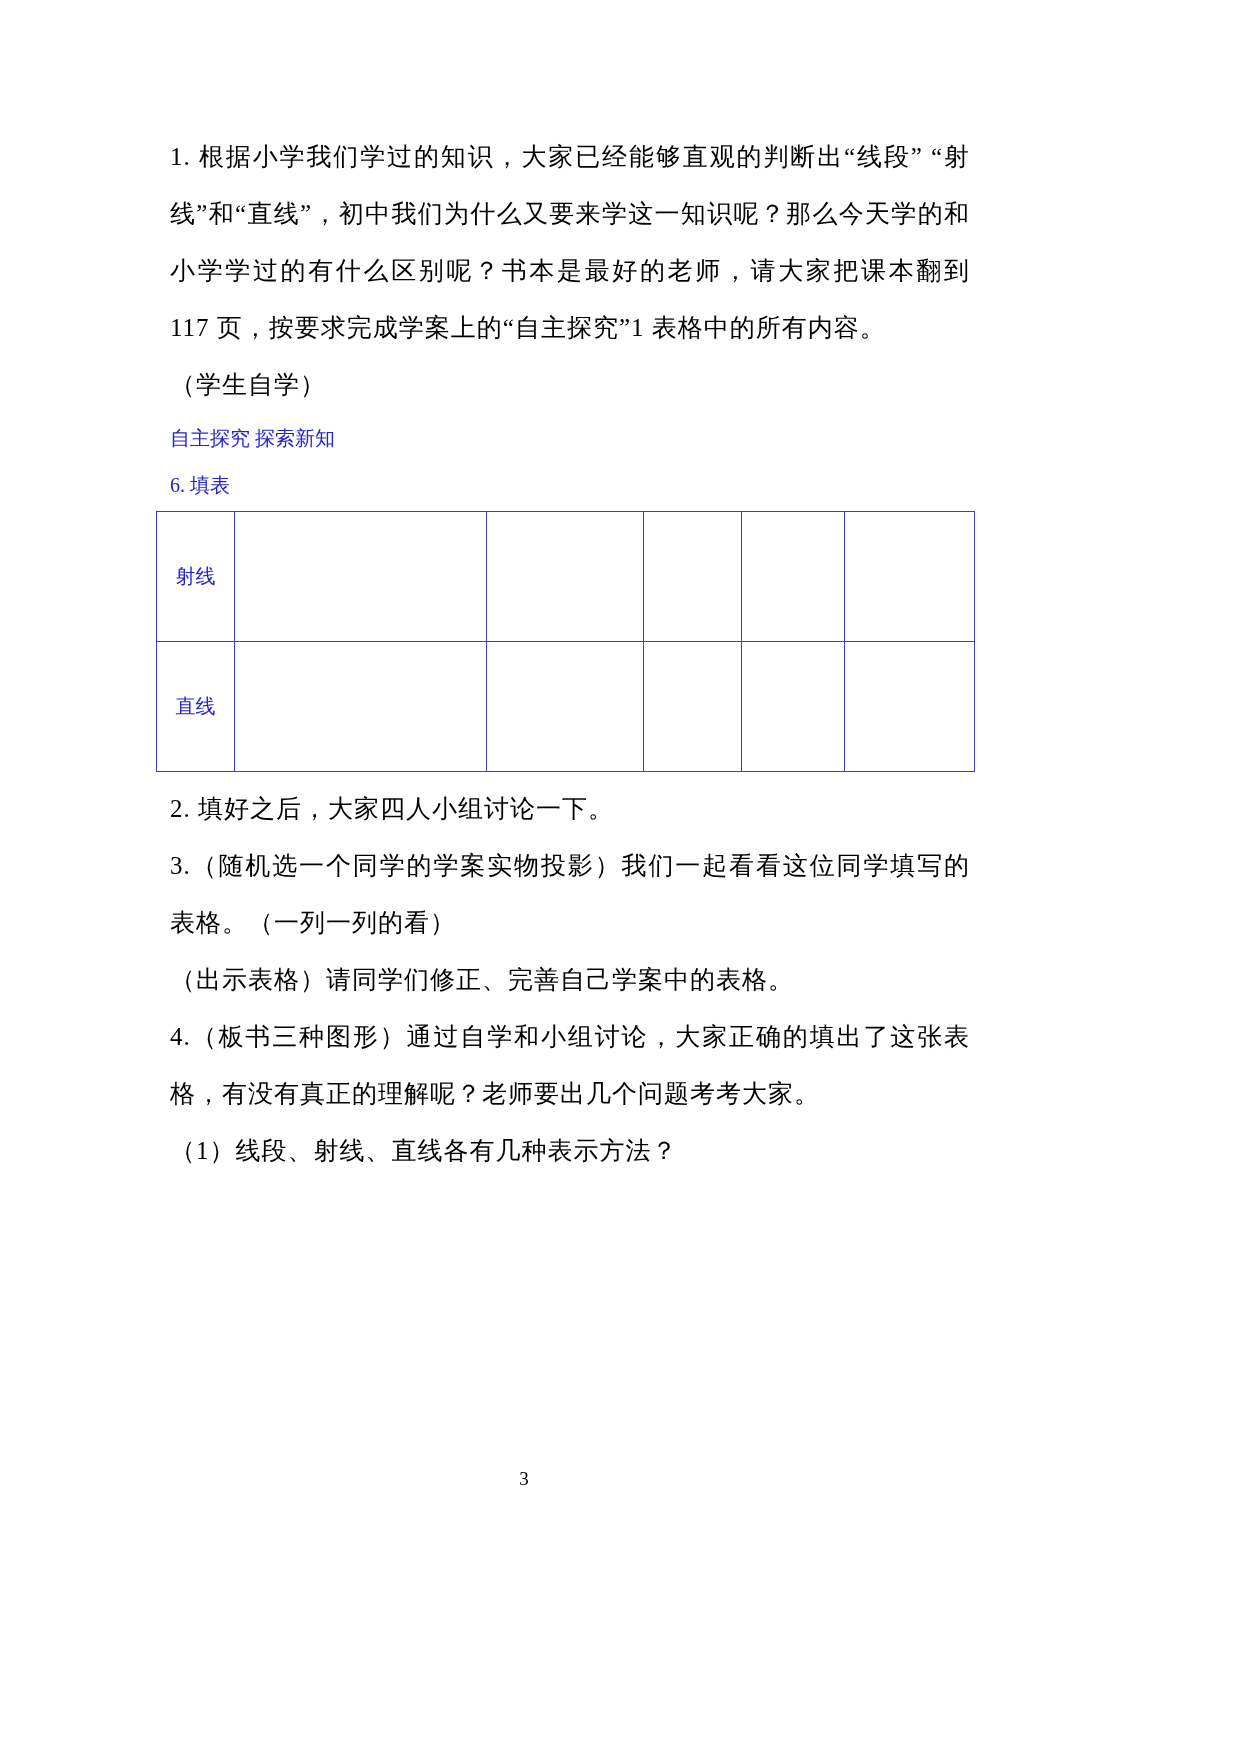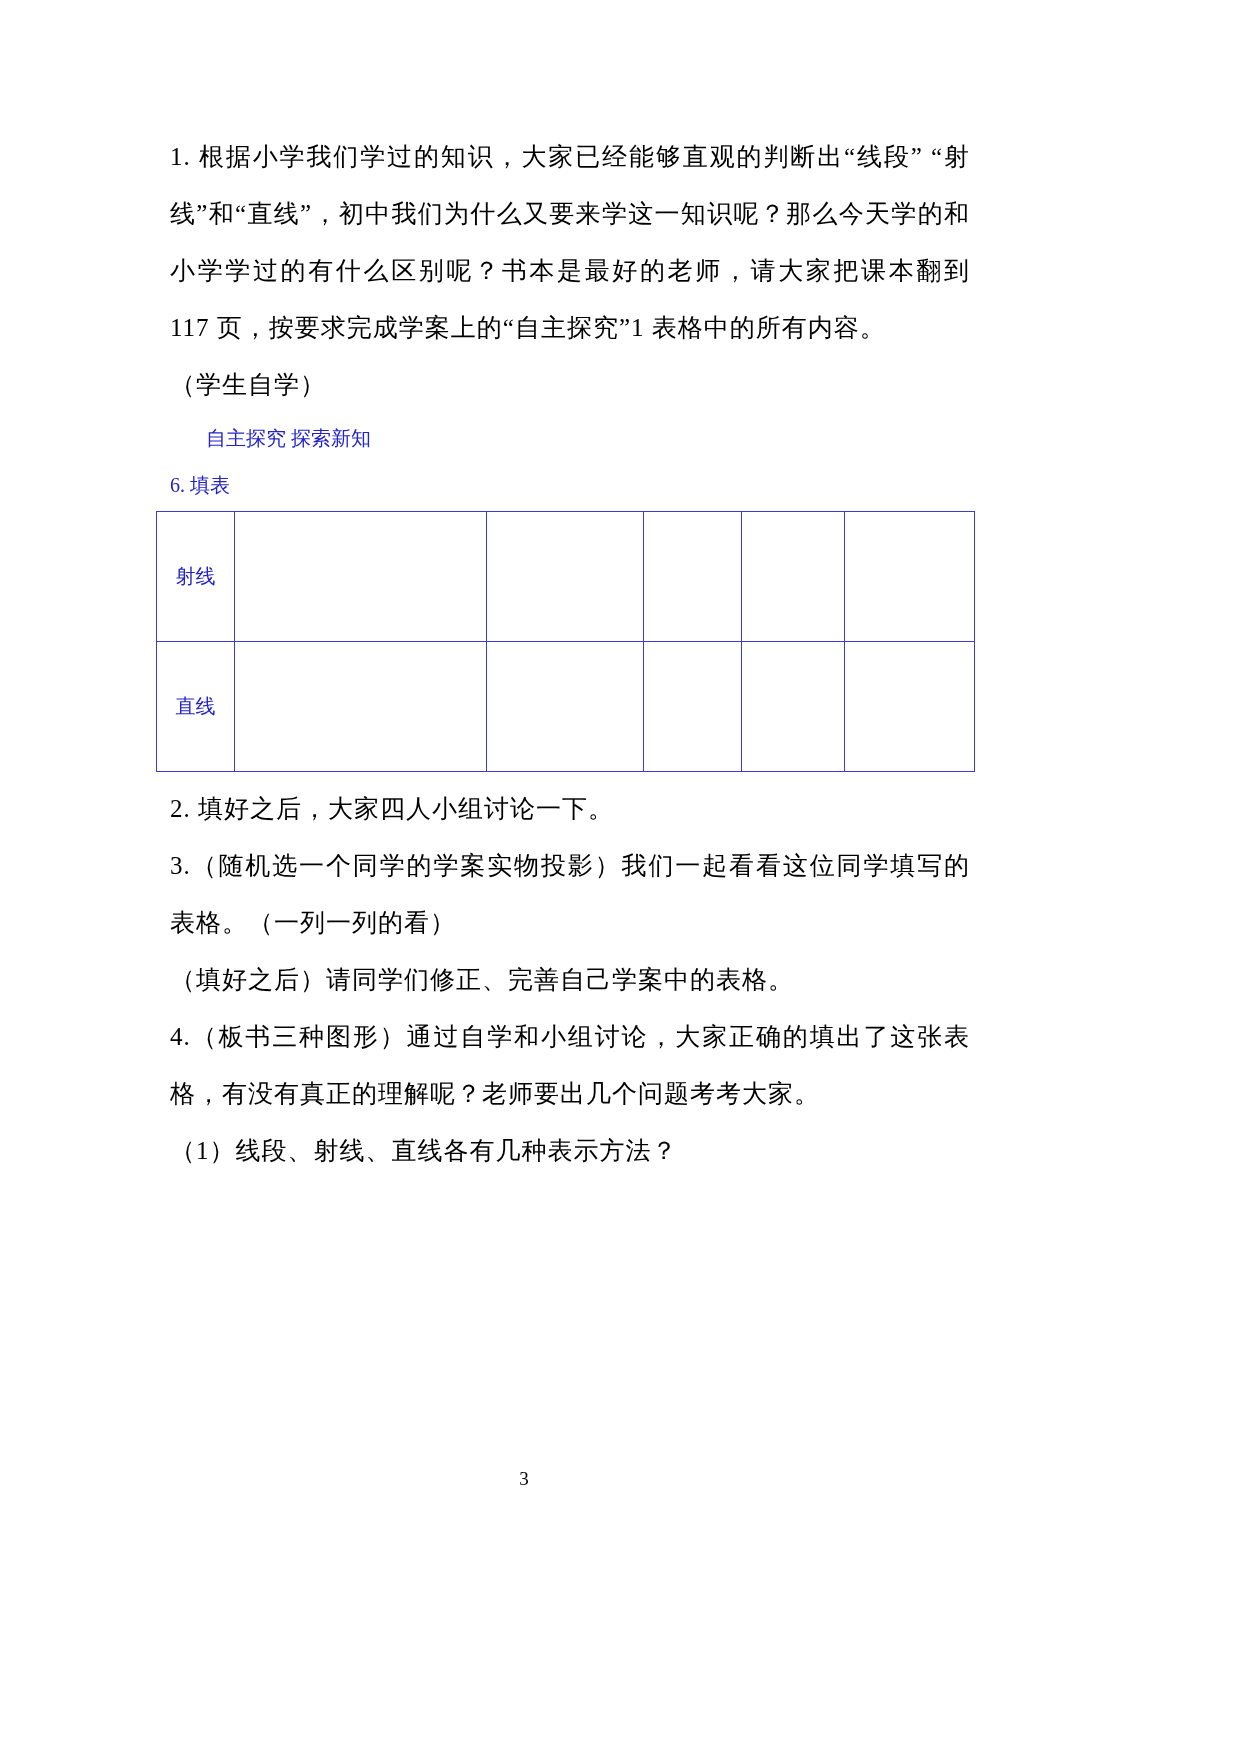--- a/index.html
+++ b/index.html
@@ -27,21 +27,20 @@
     font-size: 25px;
     line-height: 57px;
     letter-spacing: 1px;
     text-align: justify;
     color: var(--body-text, #000000);
   }
   .blue-heading {
     font-size: 20px;
     line-height: 50px;
     color: var(--accent-text, #2323c8);
-    margin-left: 36px;
   }
   .blue-sub {
     font-size: 20px;
     line-height: 44px;
     color: var(--accent-text, #2323c8);
   }
   table.fill-table {
     border-collapse: collapse;
     table-layout: fixed;
     width: 818px;
@@ -121,21 +120,21 @@
           <td class="empty-cell"></td>
           <td class="empty-cell"></td>
         </tr>
       </tbody>
     </table>
 
     <p class="body-text after-table">2. 填好之后，大家四人小组讨论一下。</p>
 
     <p class="body-text">3.（随机选一个同学的学案实物投影）我们一起看看这位同学填写的表格。（一列一列的看）</p>
 
-    <p class="body-text">（填好之后）请同学们修正、完善自己学案中的表格。</p>
+    <p class="body-text">（出示表格）请同学们修正、完善自己学案中的表格。</p>
 
     <p class="body-text">4.（板书三种图形）通过自学和小组讨论，大家正确的填出了这张表格，有没有真正的理解呢？老师要出几个问题考考大家。</p>
 
     <p class="body-text">（1）线段、射线、直线各有几种表示方法？</p>
 
   </div>
 
   <div class="page-number">3</div>
 </div>
 

